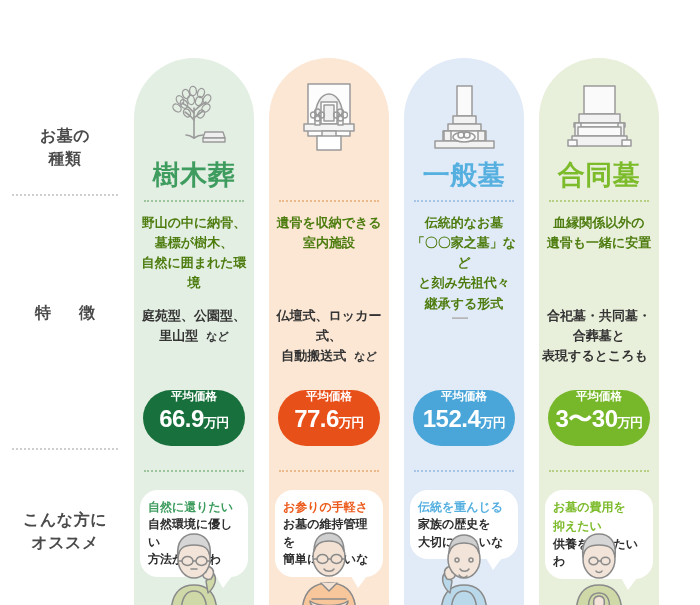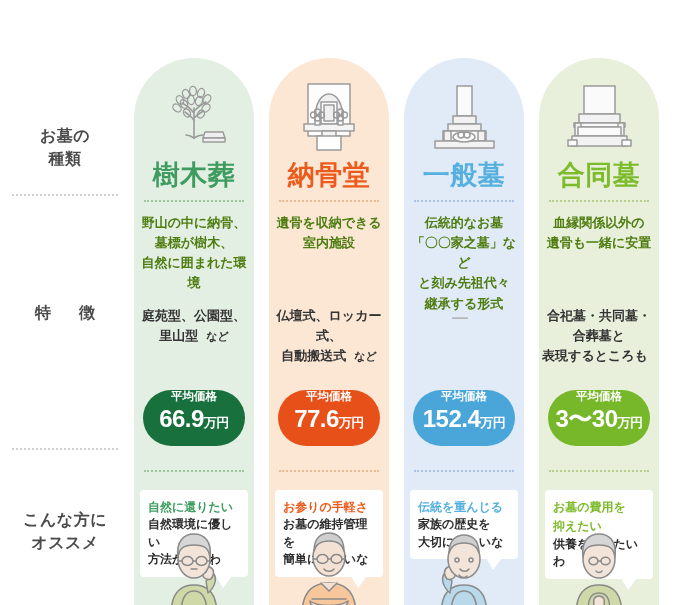--- a/index.html
+++ b/index.html
@@ -112,21 +112,21 @@
     font-size: 24px; font-weight: bold; line-height: 1.25;
     letter-spacing: -0.5px;
   }
   .pricepill .punit { font-size: 13px; font-weight: bold; }
 
   
   .bubble {
     position: absolute; top: 432px; left: 6px;
     width: 108px;
     background: #ffffff;
-    border-radius: 4px;
+    border-radius: 18px;
     padding: 7px 6px 8px 8px;
   }
   .bubble:after {
     content: "";
     position: absolute; right: 16px; bottom: -11px;
     width: 0; height: 0;
     border-left: 7px solid transparent;
     border-right: 9px solid transparent;
     border-top: 12px solid #ffffff;
   }
@@ -245,21 +245,20 @@
             <circle cx="21.5" cy="35" r="3"></circle>
           <circle cx="29.5" cy="35" r="3"></circle>
             <circle cx="25.5" cy="38" r="3"></circle>
           <circle cx="48.5" cy="32" r="3"></circle>
             <circle cx="44.5" cy="35" r="3"></circle>
           <circle cx="52.5" cy="35" r="3"></circle>
             <circle cx="48.5" cy="38" r="3"></circle>
         </g>
       </svg>
     </div>
-    <div class="coltitle">納骨堂</div>
     <div class="coldash top"></div>
     <div class="desc">遺骨を収納できる<br>室内施設</div>
     <div class="subtypes"><span>仏壇式、ロッカー式、<br>自動搬送式</span><span class="small">など</span></div>
     <div class="pricepill">
       <div class="plabel">平均価格</div>
       <div class="pvalue"><span>77.6</span><span class="punit">万円</span></div>
     </div>
     <div class="coldash bottom"></div>
     <div class="bubble">
       <span class="hl">お参りの手軽さ</span>

